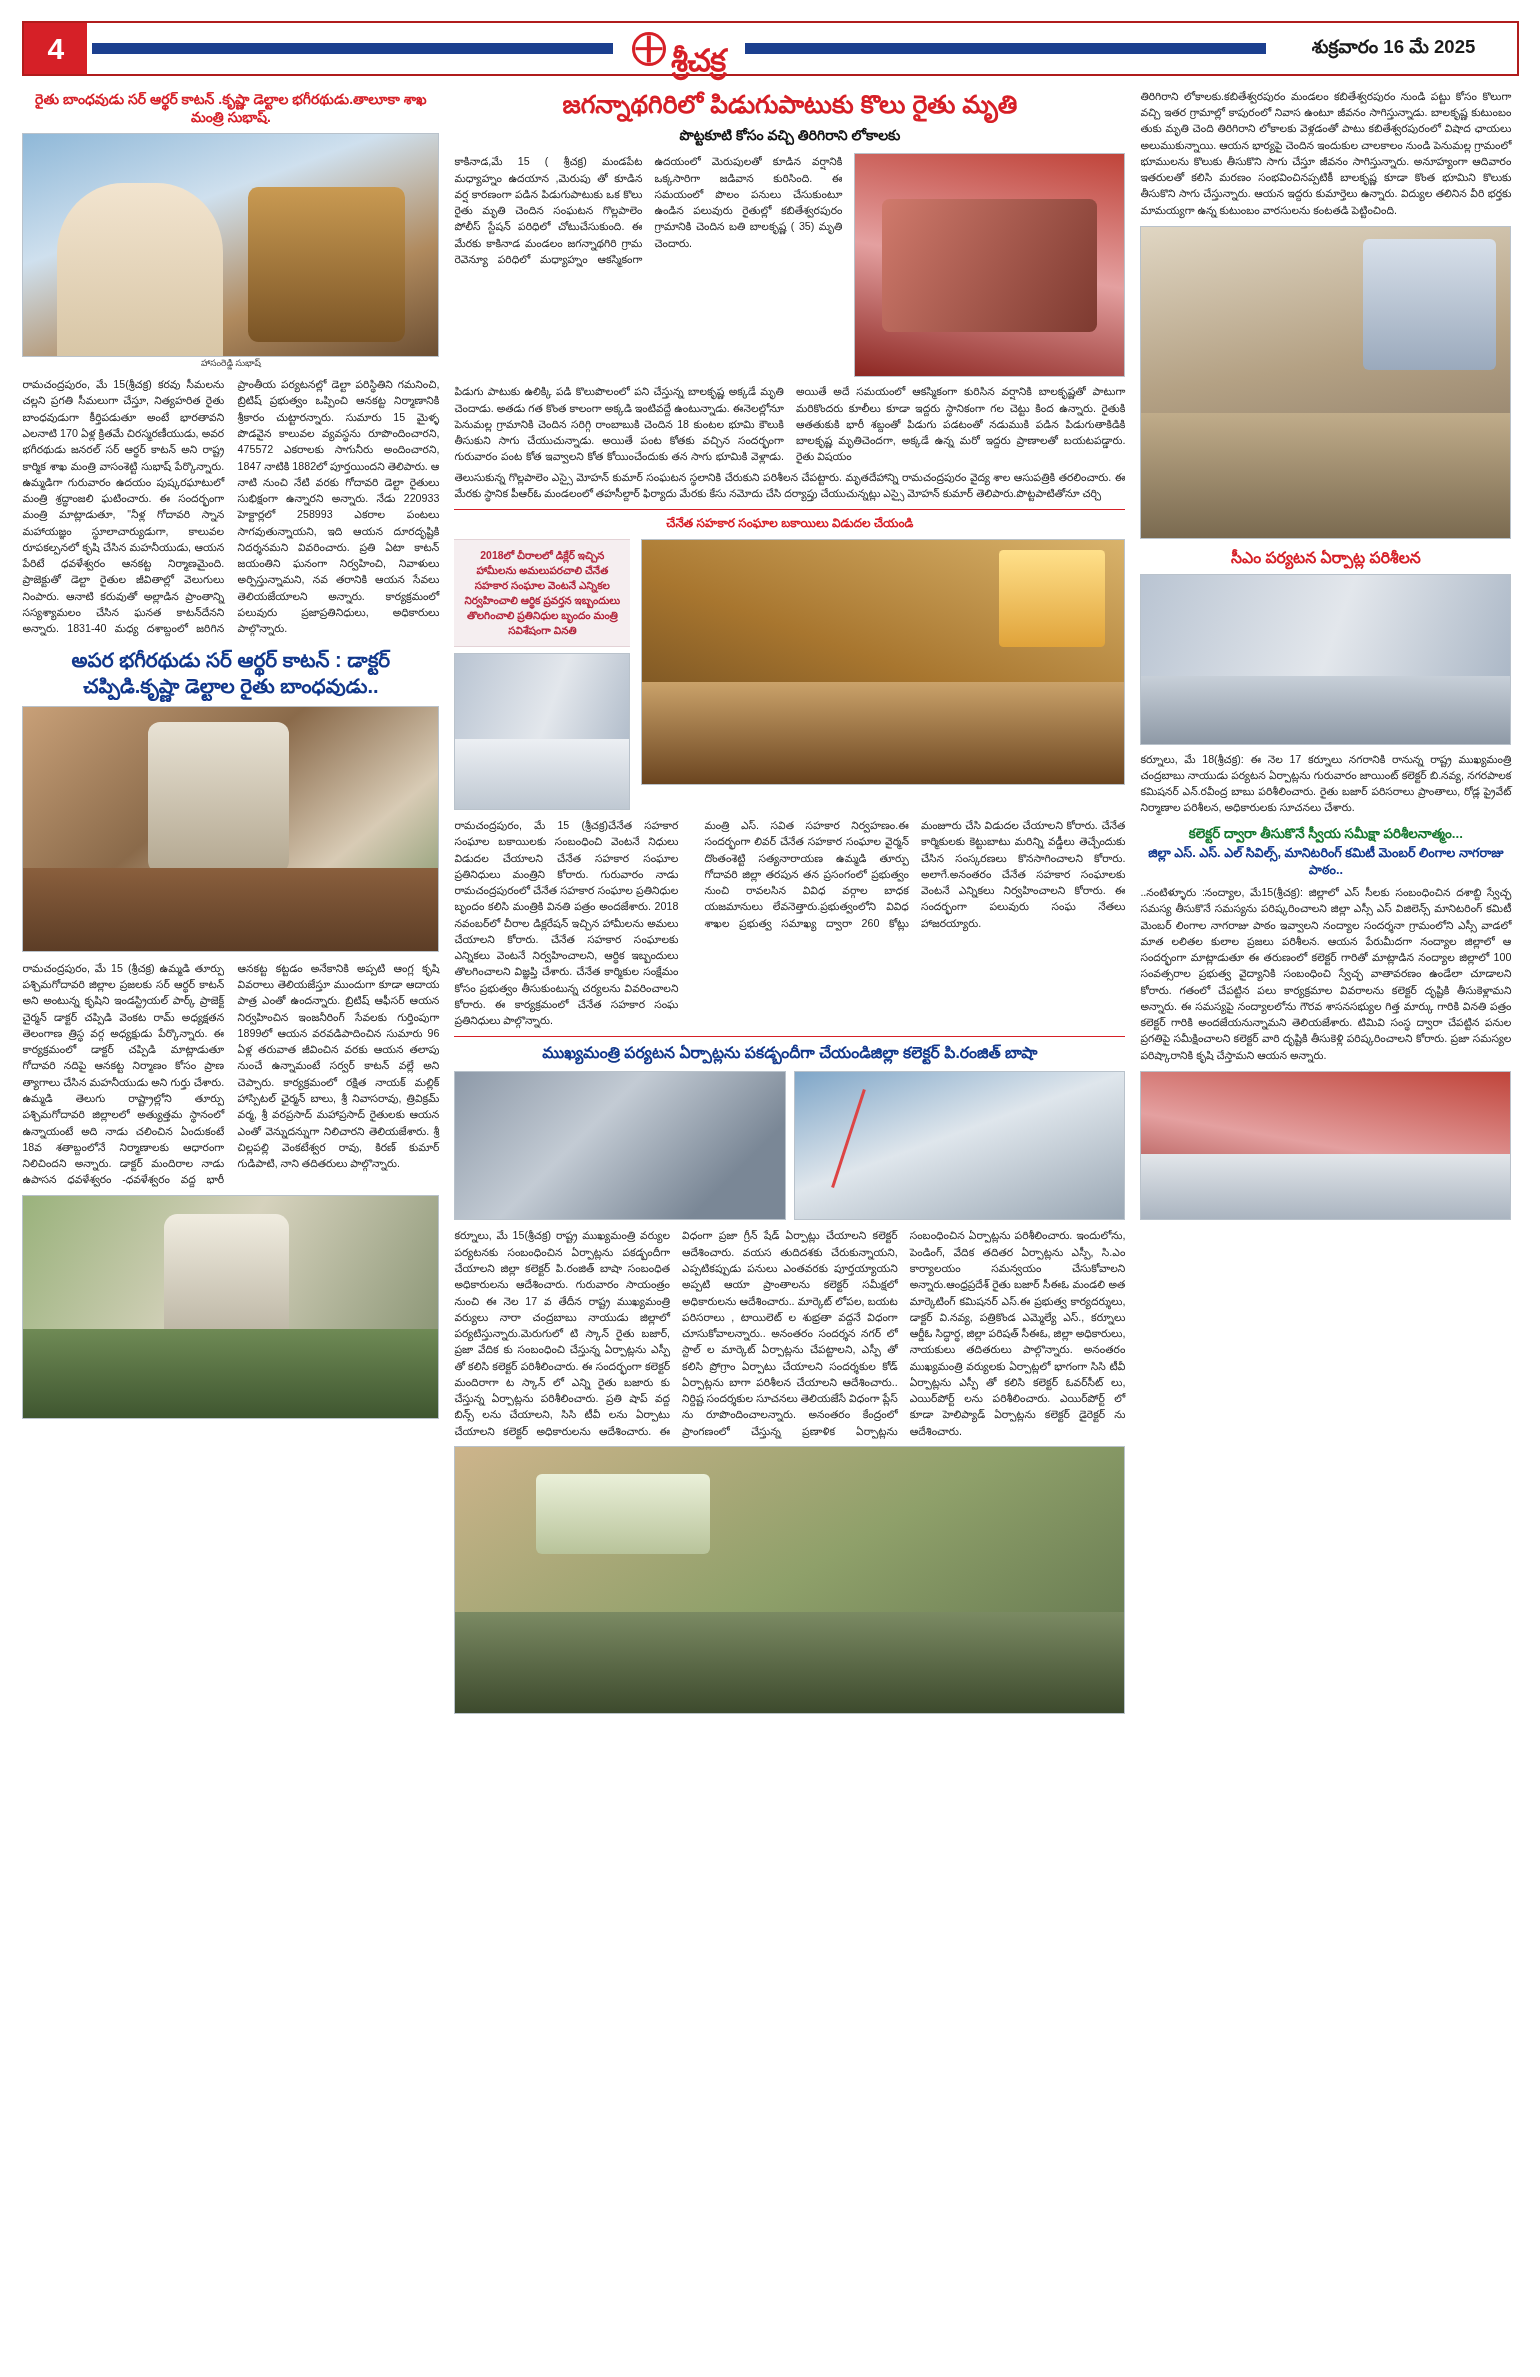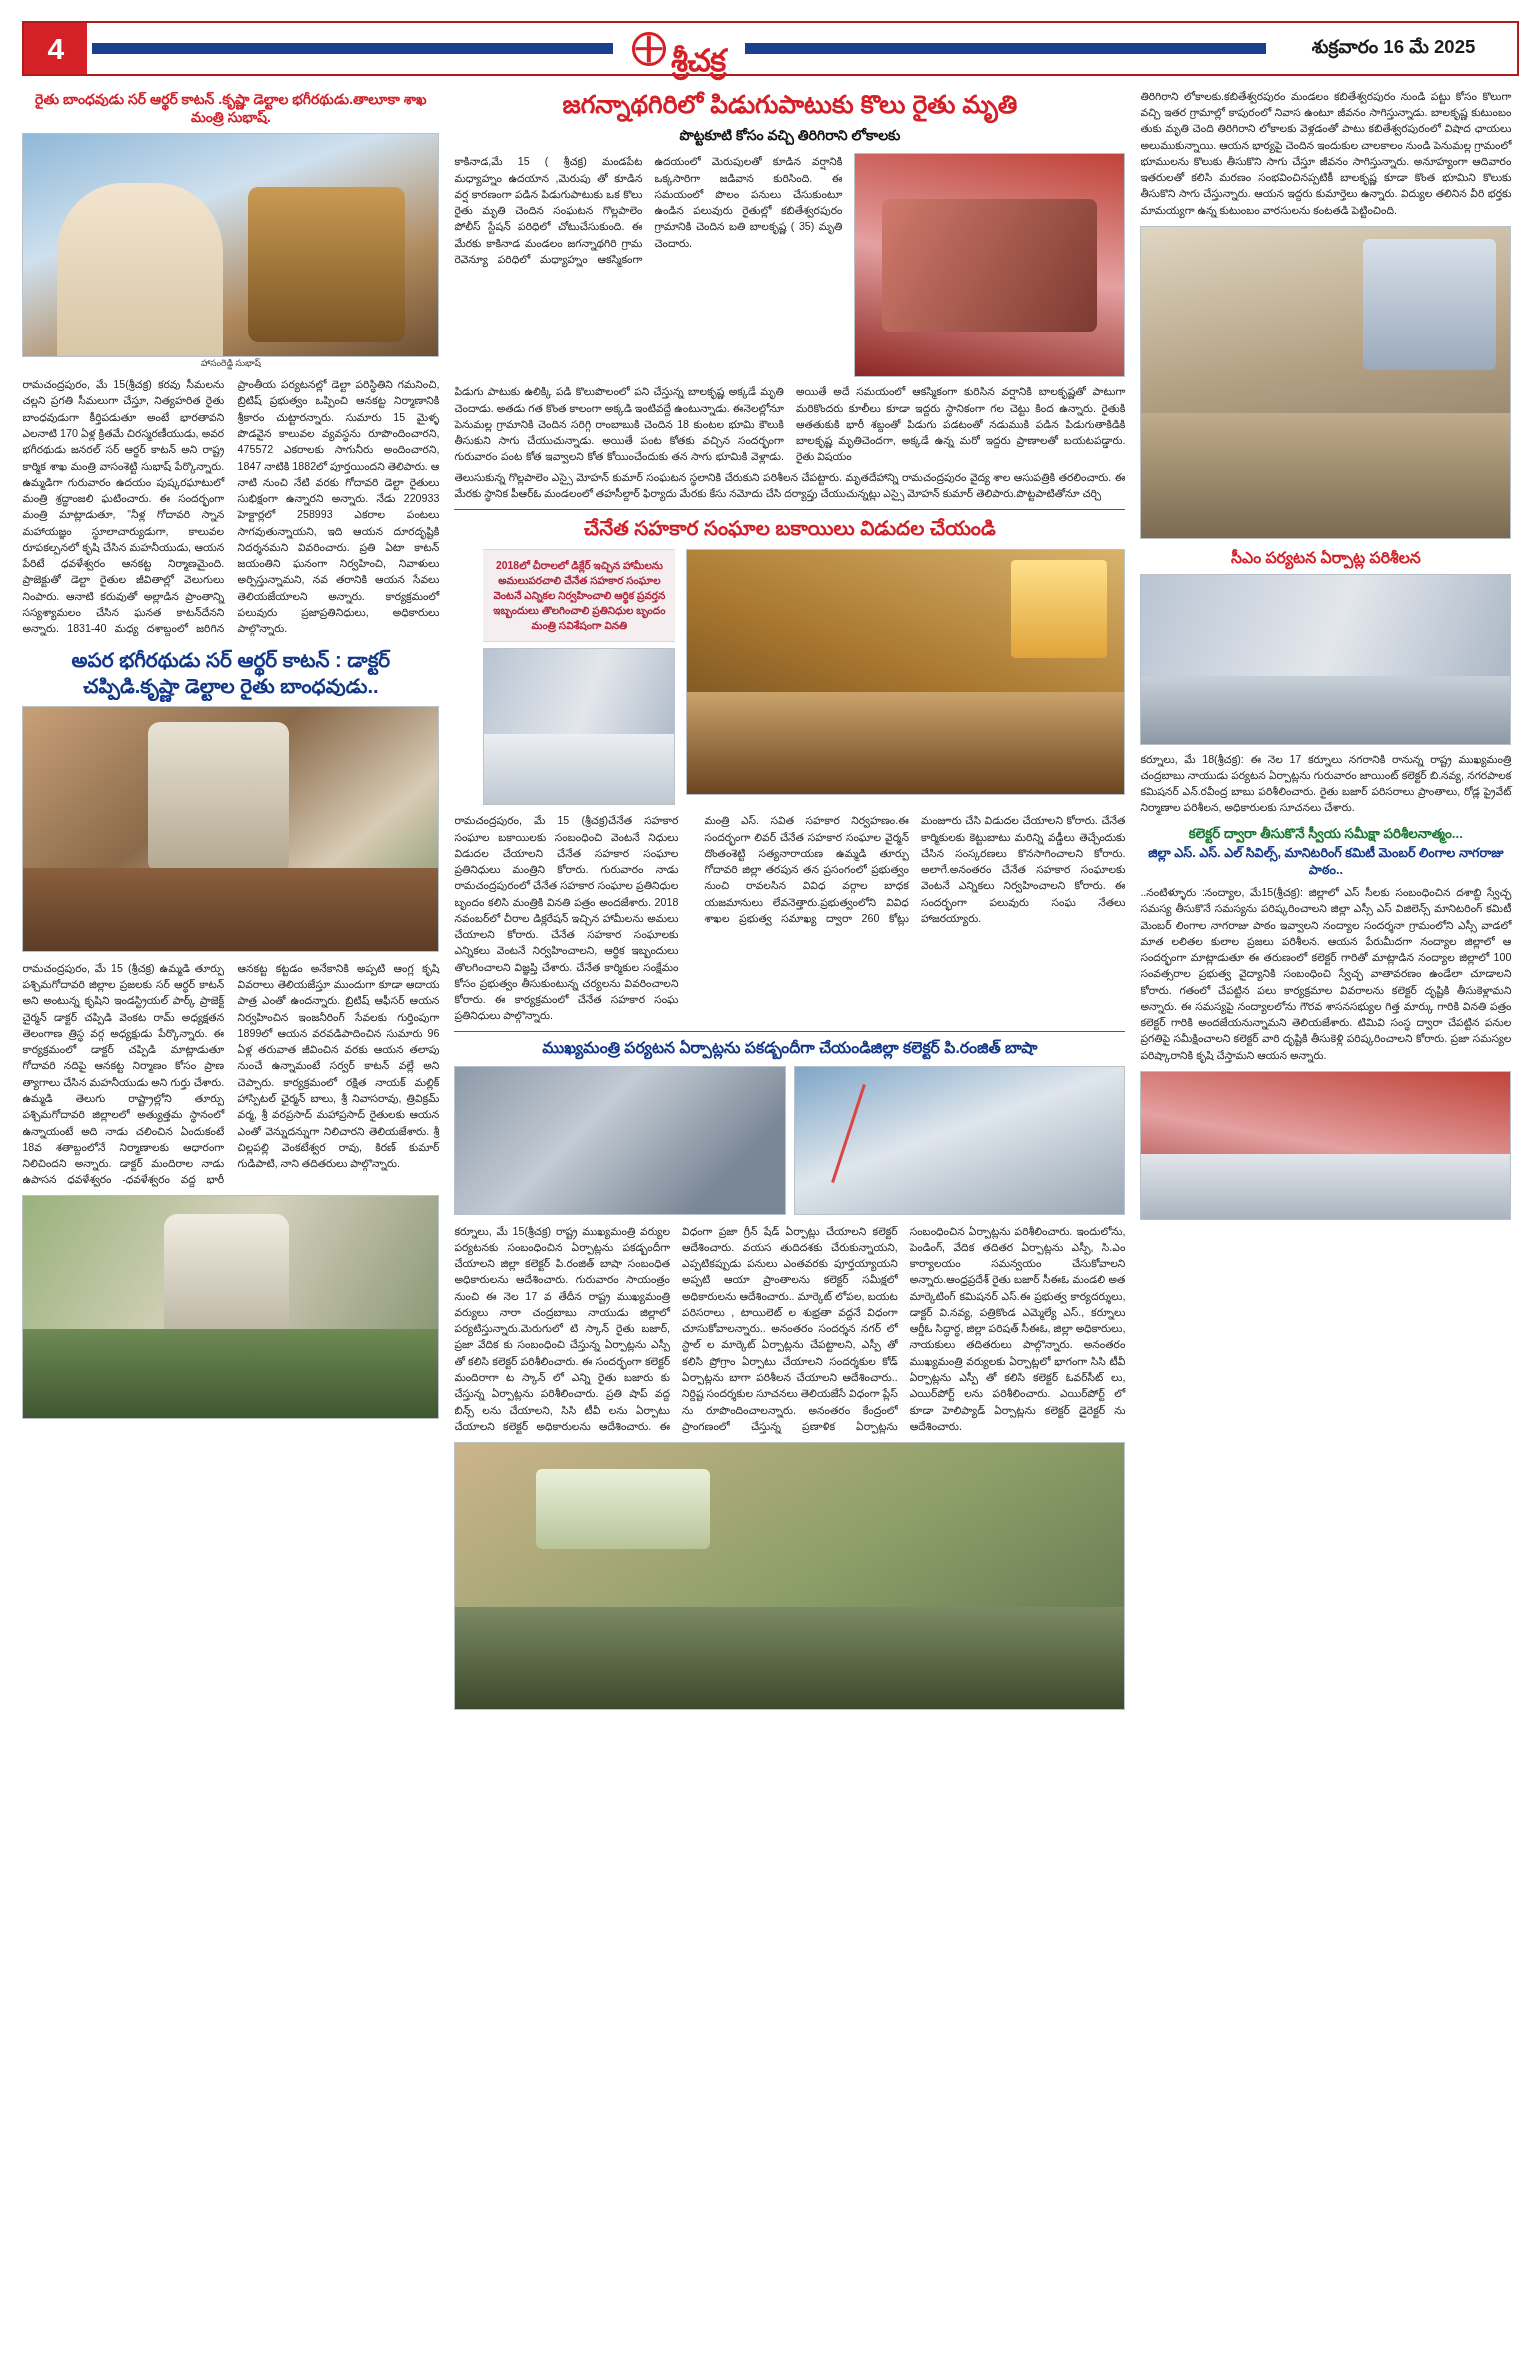--- a/index.html
+++ b/index.html
@@ -154,21 +154,21 @@
     color: #333;
     text-align: center;
     margin-top: 1.5px;
   }
   .band {
     background: #f5eef0;
     border-top: 0.7px solid #e3d2d6;
     border-bottom: 0.7px solid #e3d2d6;
   }
   .sec-title-lg { font-size: 25px; }
-  .sec-title-md { font-size: 20px; }
+  .sec-title-md { font-size: 12px; }
   .sec-title-sm { font-size: 15.7px; }
   .kicker { font-size: 14px; font-weight:bold; color:#111; text-align:center; }
 </style>
 </head>
 <body>
 
 <div class="page">
 
   <div class="masthead">
     <div class="mast-page-num">4</div>
@@ -229,21 +229,21 @@
 
       <div class="body-text" style="column-count:2;column-gap:12px;margin-top:6px;">పిడుగు పాటుకు ఉలిక్కి పడి కొలుపొలంలో పని చేస్తున్న బాలకృష్ణ అక్కడే మృతి చెందాడు. అతడు గత కొంత కాలంగా అక్కడి ఇంటివద్దే ఉంటున్నాడు. ఈనెలల్లోనూ పెనుమల్ల గ్రామానికి చెందిన సరిగ్గి రాంబాబుకి చెందిన 18 కుంటల భూమి కౌలుకి తీసుకుని సాగు చేయుచున్నాడు. అయితే పంట కోతకు వచ్చిన సందర్భంగా గురువారం పంట కోత ఇవ్వాలని కోత కోయించేందుకు తన సాగు భూమికి వెళ్లాడు. అయితే అదే సమయంలో ఆకస్మికంగా కురిసిన వర్షానికి బాలకృష్ణతో పాటుగా మరికొందరు కూలీలు కూడా ఇద్దరు స్థానికంగా గల చెట్టు కింద ఉన్నారు. రైతుకి ఆతతుకుకి భారీ శబ్దంతో పిడుగు పడటంతో నడుముకి పడిన పిడుగుతాకిడికి బాలకృష్ణ మృతిచెందగా, అక్కడే ఉన్న మరో ఇద్దరు ప్రాణాలతో బయటపడ్డారు. రైతు విషయం</div>
 
       <div class="body-text" style="margin-top:4.5px;">తెలుసుకున్న గొల్లపాలెం ఎస్సై మోహన్ కుమార్ సంఘటన స్థలానికి చేరుకుని పరిశీలన చేపట్టారు. మృతదేహాన్ని రామచంద్రపురం వైద్య శాల ఆసుపత్రికి తరలించారు. ఈ మేరకు స్థానిక పీఆర్ఓ మండలంలో తహసీల్దార్ ఫిర్యాదు మేరకు కేసు నమోదు చేసి దర్యాప్తు చేయుచున్నట్లు ఎస్సై మోహన్ కుమార్ తెలిపారు.పొట్టపాటితోనూ చర్చి</div>
 
       <div class="divider-rule"></div>
 
       <div class="hl-red sec-title-md" style="margin:3px 0 7.5px;">చేనేత సహకార సంఘాల బకాయిలు విడుదల చేయండి</div>
 
       <div style="display:flex;gap:10.4px;align-items:flex-start;">
-        <div style="width:192px;margin-left:29px;">
+        <div style="width:176px;">
           <div class="band" style="padding:7.5px;font-size:10.4px;line-height:1.45;color:#b3253a;font-weight:bold;text-align:center;">2018లో చీరాలలో డిక్లేర్ ఇచ్చిన హామీలను అమలుపరచాలి చేనేత సహకార సంఘాల వెంటనే ఎన్నికల నిర్వహించాలి ఆర్థిక ప్రవర్తన ఇబ్బందులు తొలగించాలి ప్రతినిధుల బృందం మంత్రి సవిశేషంగా వినతి</div>
           <div class="photo ph-e" style="height:157px;margin-top:6px;">
             <div style="position:absolute;left:0;bottom:0;width:100%;height:45%;background:linear-gradient(#eceff3,#bfc8d2);"></div>
           </div>
         </div>
         <div style="flex:1;">
           <div class="photo ph-f" style="height:246px;">
             <div style="position:absolute;right:4%;top:4%;width:22%;height:40%;background:linear-gradient(#ffe08a,#e0a33a);border-radius:4.5px;"></div>
             <div style="position:absolute;left:0;bottom:0;width:100%;height:42%;background:linear-gradient(#caa26a,#6b4520);"></div>
           </div>

